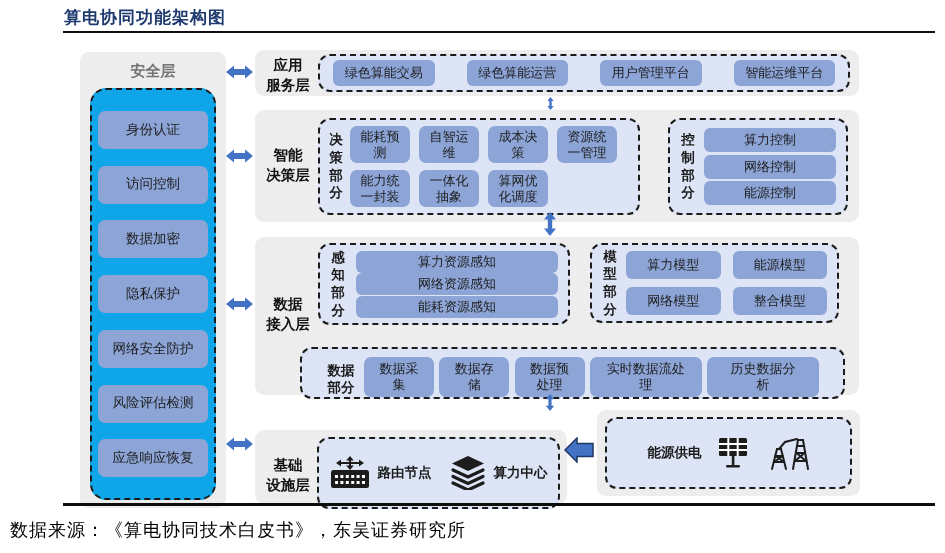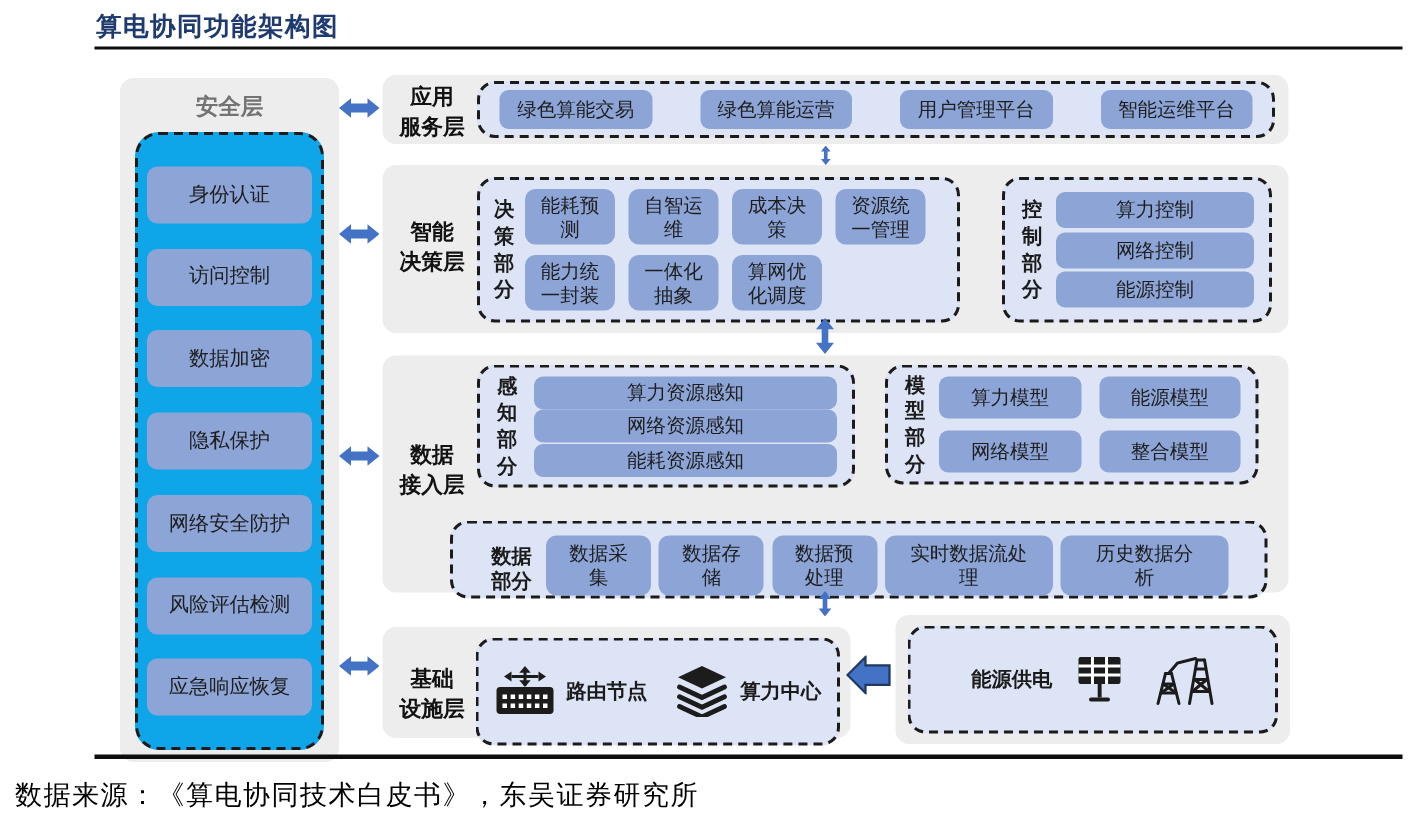--- a/index.html
+++ b/index.html
@@ -61,21 +61,21 @@
   .model-grid{flex:1;display:grid;grid-template-columns:1fr 1fr;gap:8px 12px;margin-left:8px;}
   .model-btn{border-radius:6px;}
   .data-dash{left:45px;top:100px;width:545px;height:52px;display:flex;align-items:flex-end;padding:0 24px;margin-top:10px;}
   .data-label{width:30px;font-size:13.5px;font-weight:bold;text-align:center;line-height:1.3;margin-right:8px;}
   .data-items{flex:1;display:flex;align-items:center;justify-content:space-between;}
   .data-btn{height:40px;}
   .data-btn.small{width:70px;}
   .data-btn.wide{width:112px;}
 
   
-  .row4a{left:255px;top:418px;width:312px;height:74px;}
+  .row4a{left:255px;top:430px;width:312px;height:74px;}
   .row4a .layer-label{left:6px;top:26px;}
   .infra-dash{left:62px;top:7px;width:243px;height:72px;display:flex;align-items:center;justify-content:center;gap:8px;}
   .row4b{left:597px;top:410px;width:263px;height:86px;}
   .energy-dash{left:8px;top:7px;width:247px;height:72px;display:flex;align-items:center;justify-content:center;gap:14px;}
   .icon-label{font-size:13.5px;font-weight:bold;color:#1b1b1b;}
 
   .abs{position:absolute;}
 </style>
 </head>
 <body>

